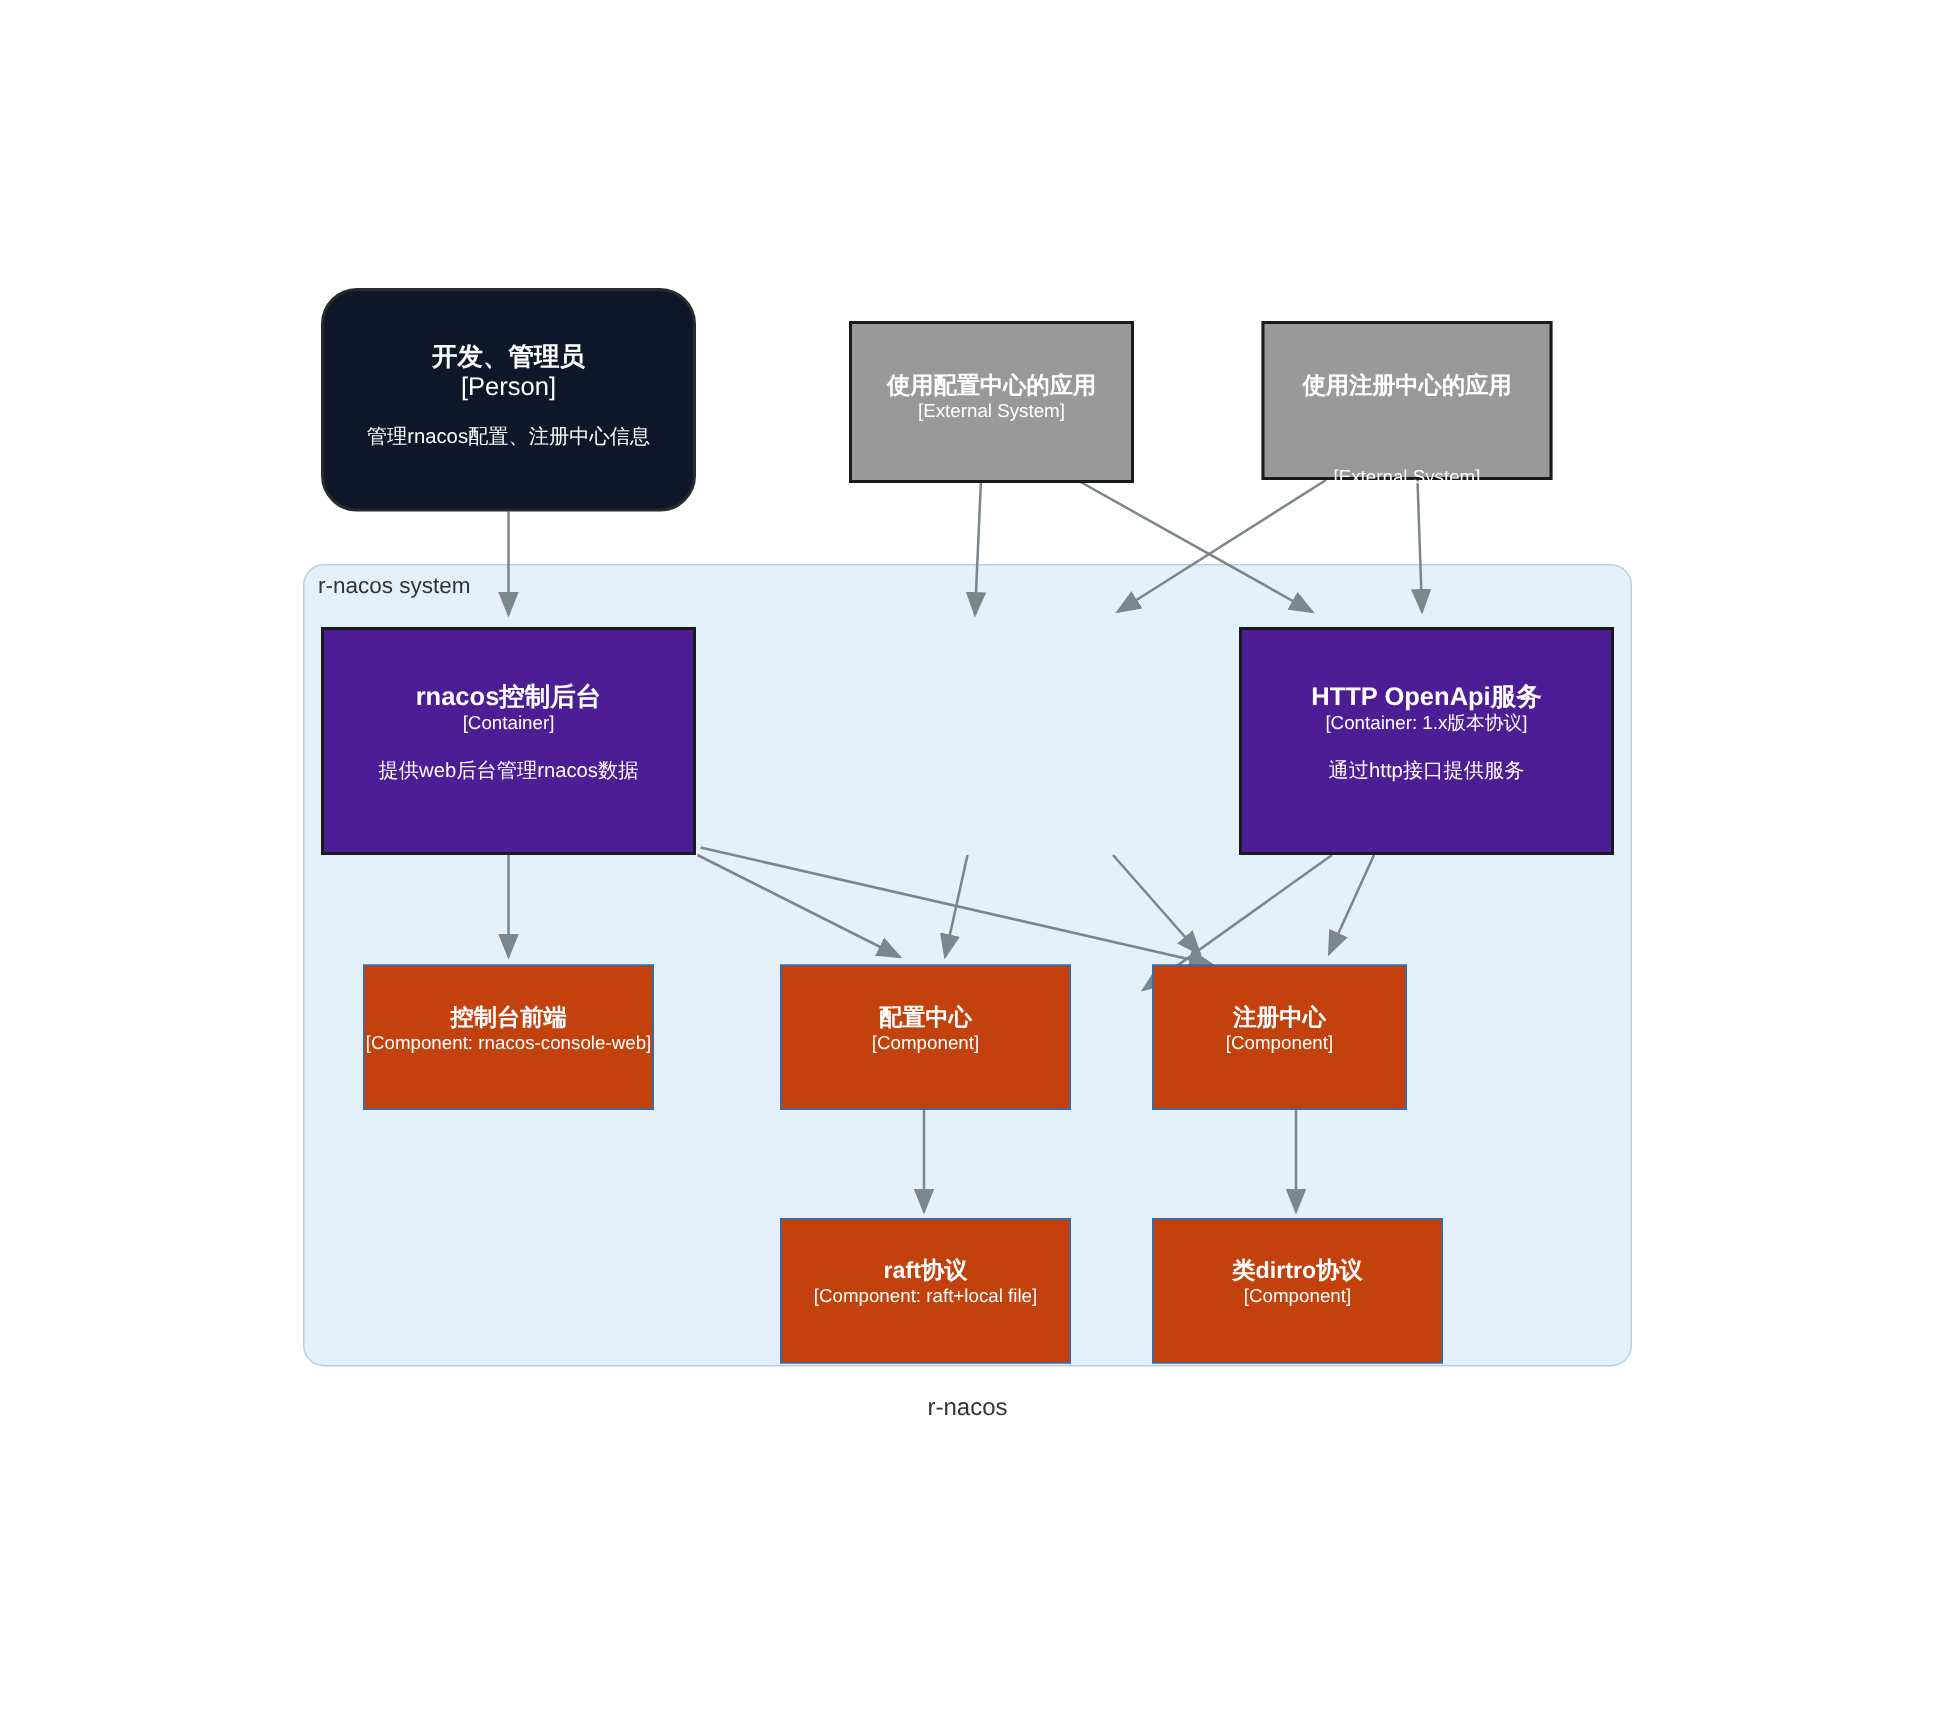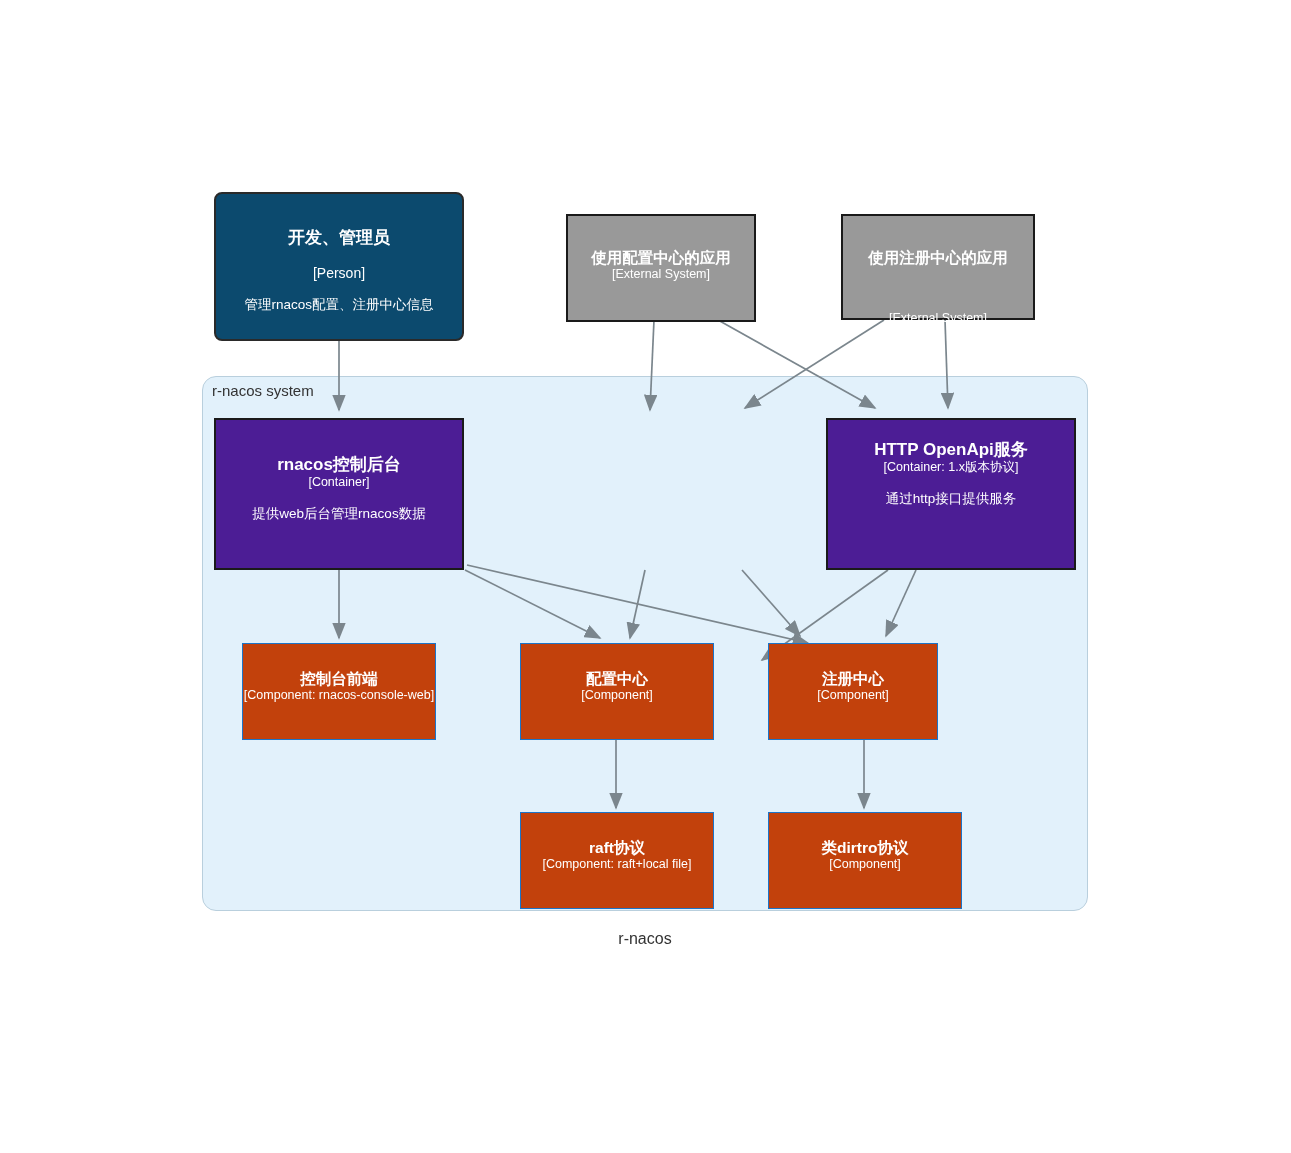--- a/index.html
+++ b/index.html
@@ -44,26 +44,26 @@
     line-height: 1.15;
     white-space: nowrap;
   }
   .node .desc {
     line-height: 1.25;
     white-space: nowrap;
   }
 
   
   .person {
-    background: #0c4a6e;
+    background: #0f172a;
     border: 2px solid #2a2a2a;
-    border-radius: 8px;
+    border-radius: 24px;
   }
   .person .title { font-size: 17px; }
-  .person .tech  { font-size: 14px; margin-top: 17px; }
+  .person .tech  { font-size: 17px; }
   .person .desc  { font-size: 13.5px; }
 
   
   .external {
     background: #999999;
     border: 2px solid #1a1a1a;
   }
   .external .title { font-size: 15.5px; }
   .external .tech  { font-size: 12.5px; }
 
@@ -168,21 +168,21 @@
     <span class="tech">[External System]</span>
   </div>
 
   <div class="node container-node" style="left:214px; top:418px; width:250px; height:152px; padding-top:35px;">
     <span class="title">rnacos控制后台</span>
     <span class="tech">[Container]</span>
     <span class="desc" style="margin-top:17px;">提供web后台管理rnacos数据</span>
   </div>
 
 
-  <div class="node container-node" style="left:826px; top:418px; width:250px; height:152px; padding-top:20px;">
+  <div class="node container-node" style="left:826px; top:418px; width:250px; height:152px; padding-top:35px;">
     <span class="title">HTTP OpenApi服务</span>
     <span class="tech">[Container: 1.x版本协议]</span>
     <span class="desc" style="margin-top:17px;">通过http接口提供服务</span>
   </div>
 
   <div class="node component-node" style="left:242px; top:643px; width:194px; height:97px; padding-top:26px;">
     <span class="title">控制台前端</span>
     <span class="tech">[Component: rnacos-console-web]</span>
   </div>
 

